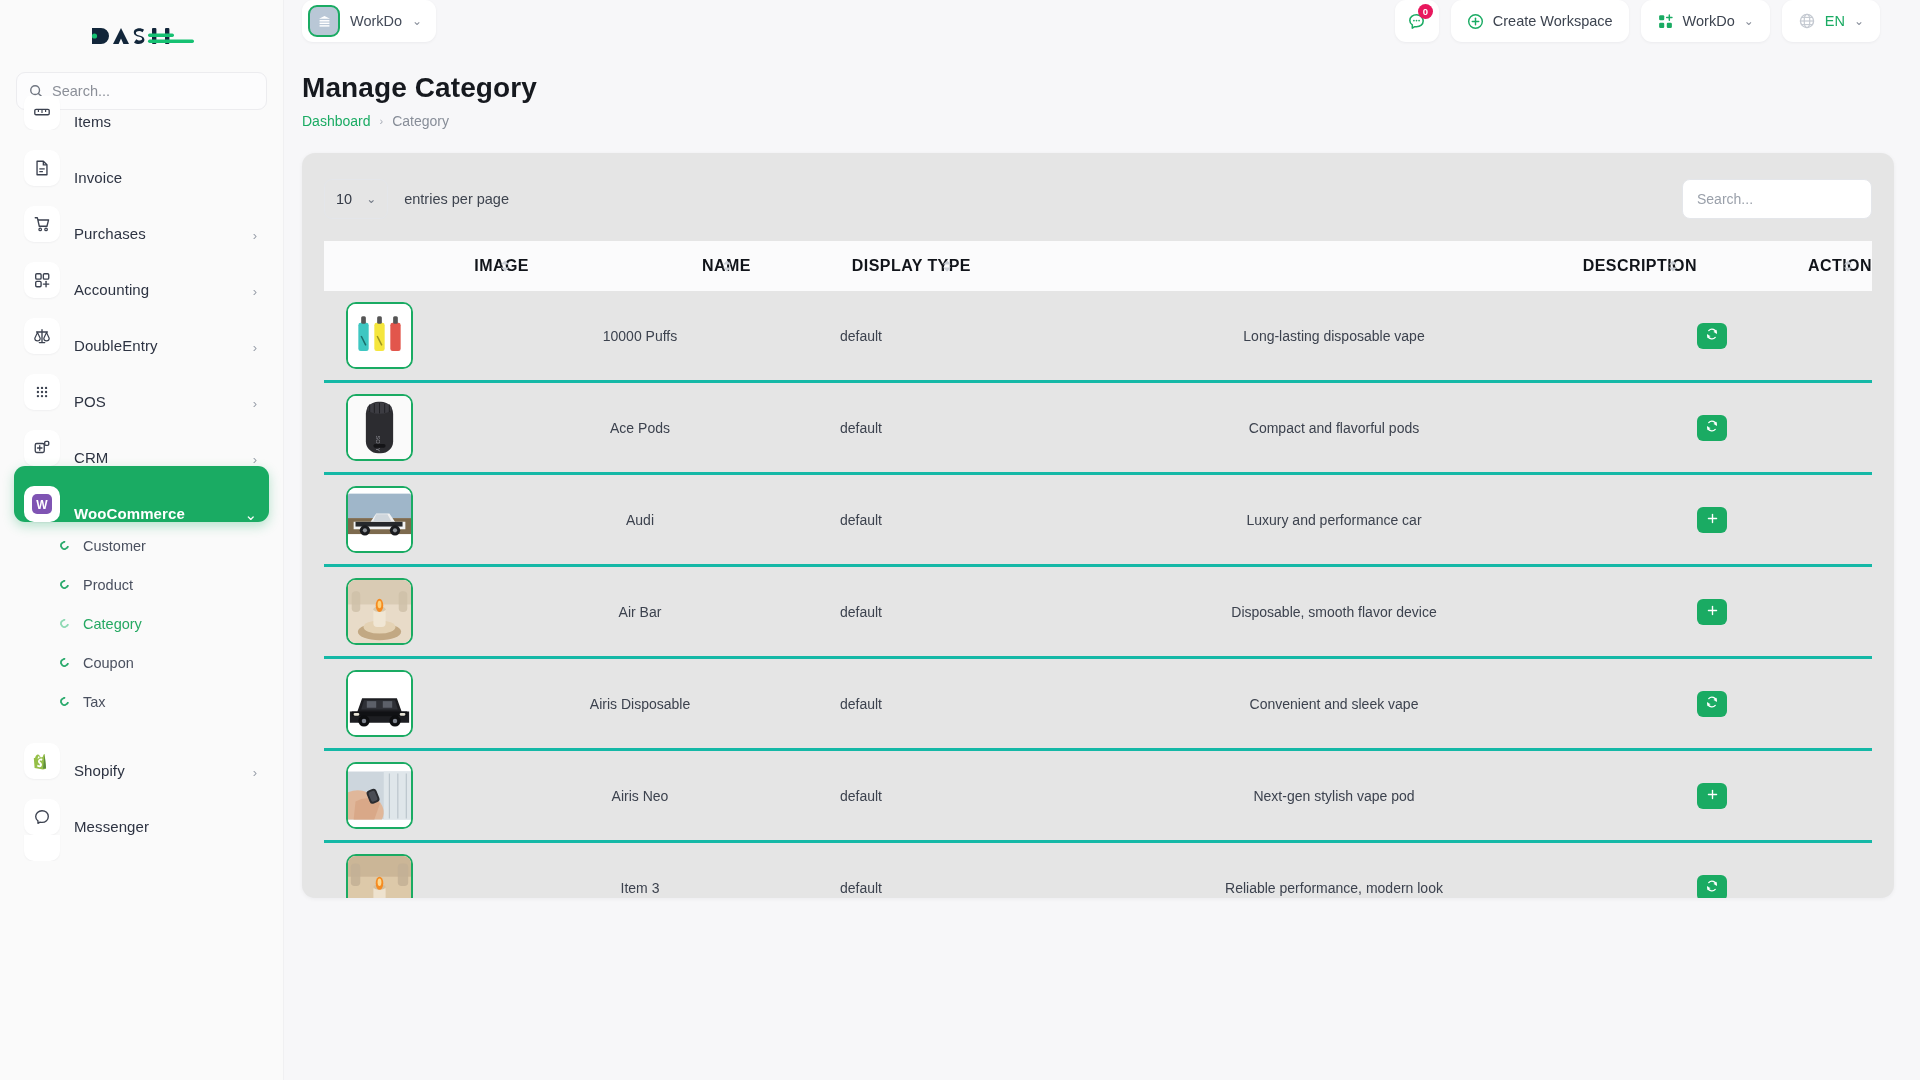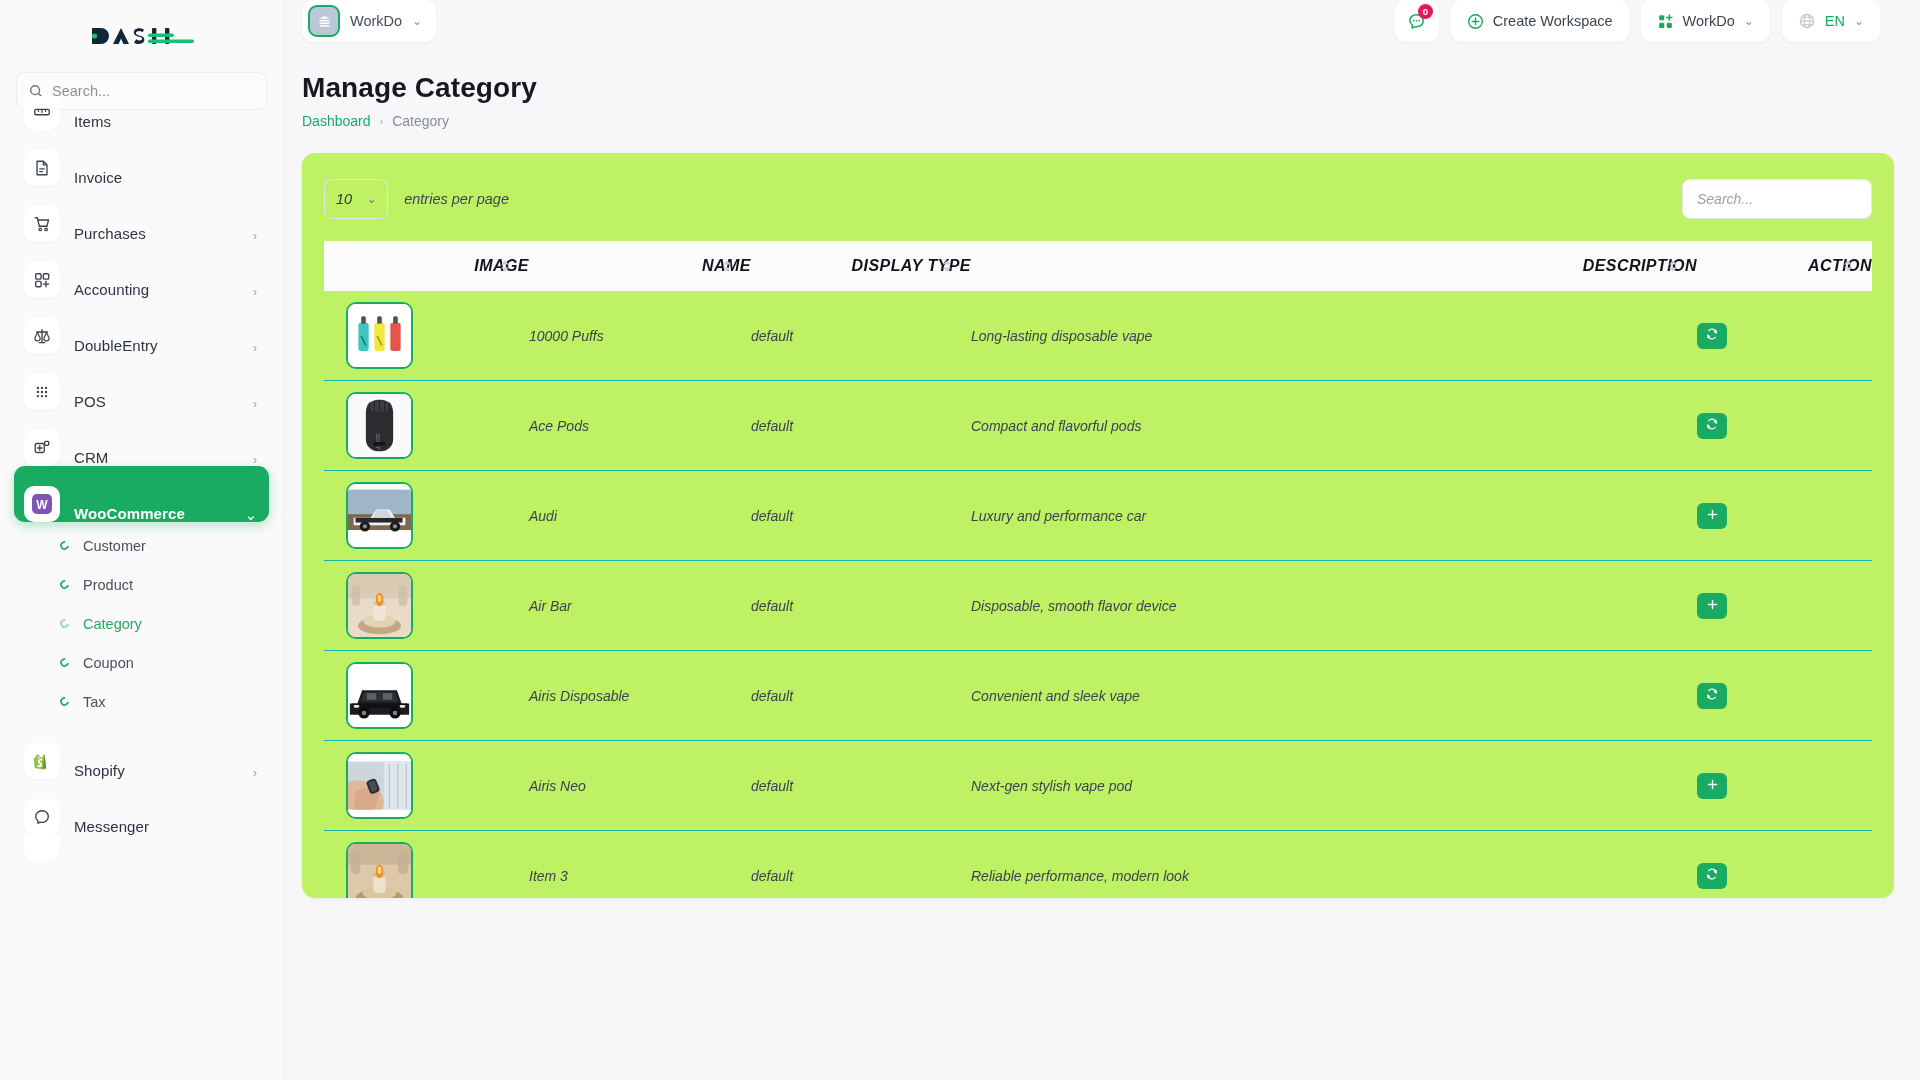--- a/index.html
+++ b/index.html
@@ -115,24 +115,24 @@
     position: absolute; top: 58px; left: 284px; right: 0; bottom: 0;
     padding: 14px 26px 0 18px; overflow: hidden;
   }
   .page-title { font-size: 28px; font-weight: bold; color: #16191f; letter-spacing:.1px;}
   .crumbs { display: flex; align-items: center; gap: 9px; margin-top: 9px; font-size: 14px; }
   .crumbs .c0 { color: #1aab63; cursor: pointer; }
   .crumbs .sep { color: #a8adb7; font-size: 11px; }
   .crumbs .c1 { color: #878d98; }
 
   .card {
-    margin-top: 24px; background: #bef264; border-radius: 13px;
+    margin-top: 24px; background: #e5e5e5; border-radius: 13px;
     box-shadow: 0 1px 4px rgba(20,20,40,.05);
     padding: 26px 22px 0 22px;
-    height: 745px; overflow: hidden; font-style: italic;
+    height: 745px; overflow: hidden;
   }
   .card-top { display: flex; align-items: center; }
   .select-box {
     height: 40px; min-width: 62px; border: 1px solid #e4e6ea; border-radius: 8px;
     display: flex; align-items: center; justify-content: space-between;
     padding: 0 11px; gap: 14px; font-size: 14.5px; color: #343a46; cursor: pointer;
   }
   .select-box .cv { font-size: 12px; color: #737a86; }
   .epp { margin-left: 16px; font-size: 14.5px; color: #3e444f; }
   .tbl-search {
@@ -153,22 +153,22 @@
     position: absolute; right: 20px; top: 50%; transform: translateY(-50%);
     display: flex; flex-direction: column; gap: 3px; cursor: pointer;
   }
   .caret-up, .caret-dn {
     width: 0; height: 0; border-left: 4px solid transparent; border-right: 4px solid transparent;
   }
   .caret-up { border-bottom: 4px solid #cbcfd6; }
   .caret-dn { border-top: 4px solid #cbcfd6; }
 
   tbody td {
-    padding: 11px 0; border-bottom: 1px solid #14b8a6;
-    font-size: 14px; color: #3c424e; vertical-align: middle;
+    padding: 11px 0; border-bottom: 3px solid #14b8a6;
+    font-size: 14px; color: #3c424e; vertical-align: middle; text-align: center;
   }
   .thumb {
     width: 67px; height: 67px; border: 2px solid #1aab63; border-radius: 10px;
     overflow: hidden; background: #fff; position: relative;
   }
   .thumb svg { display: block; width: 100%; height: 100%; }
   .act-btn {
     width: 30px; height: 26px; border-radius: 6px; background: #1aab63;
     display: flex; align-items: center; justify-content: center;
     border: none; cursor: pointer;

